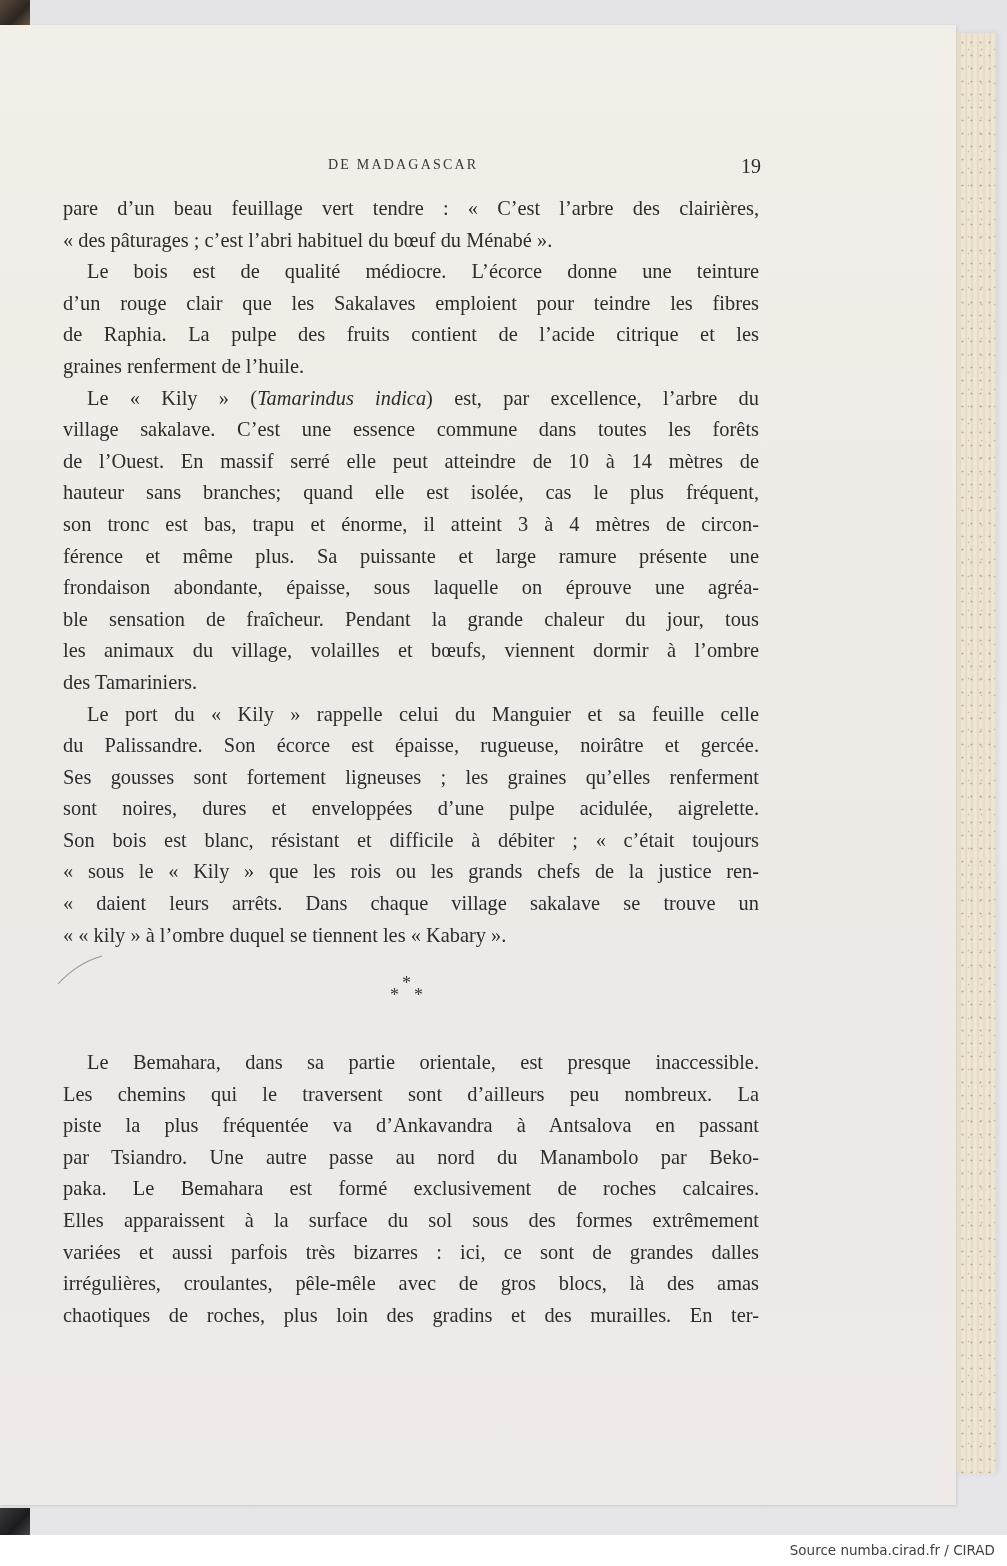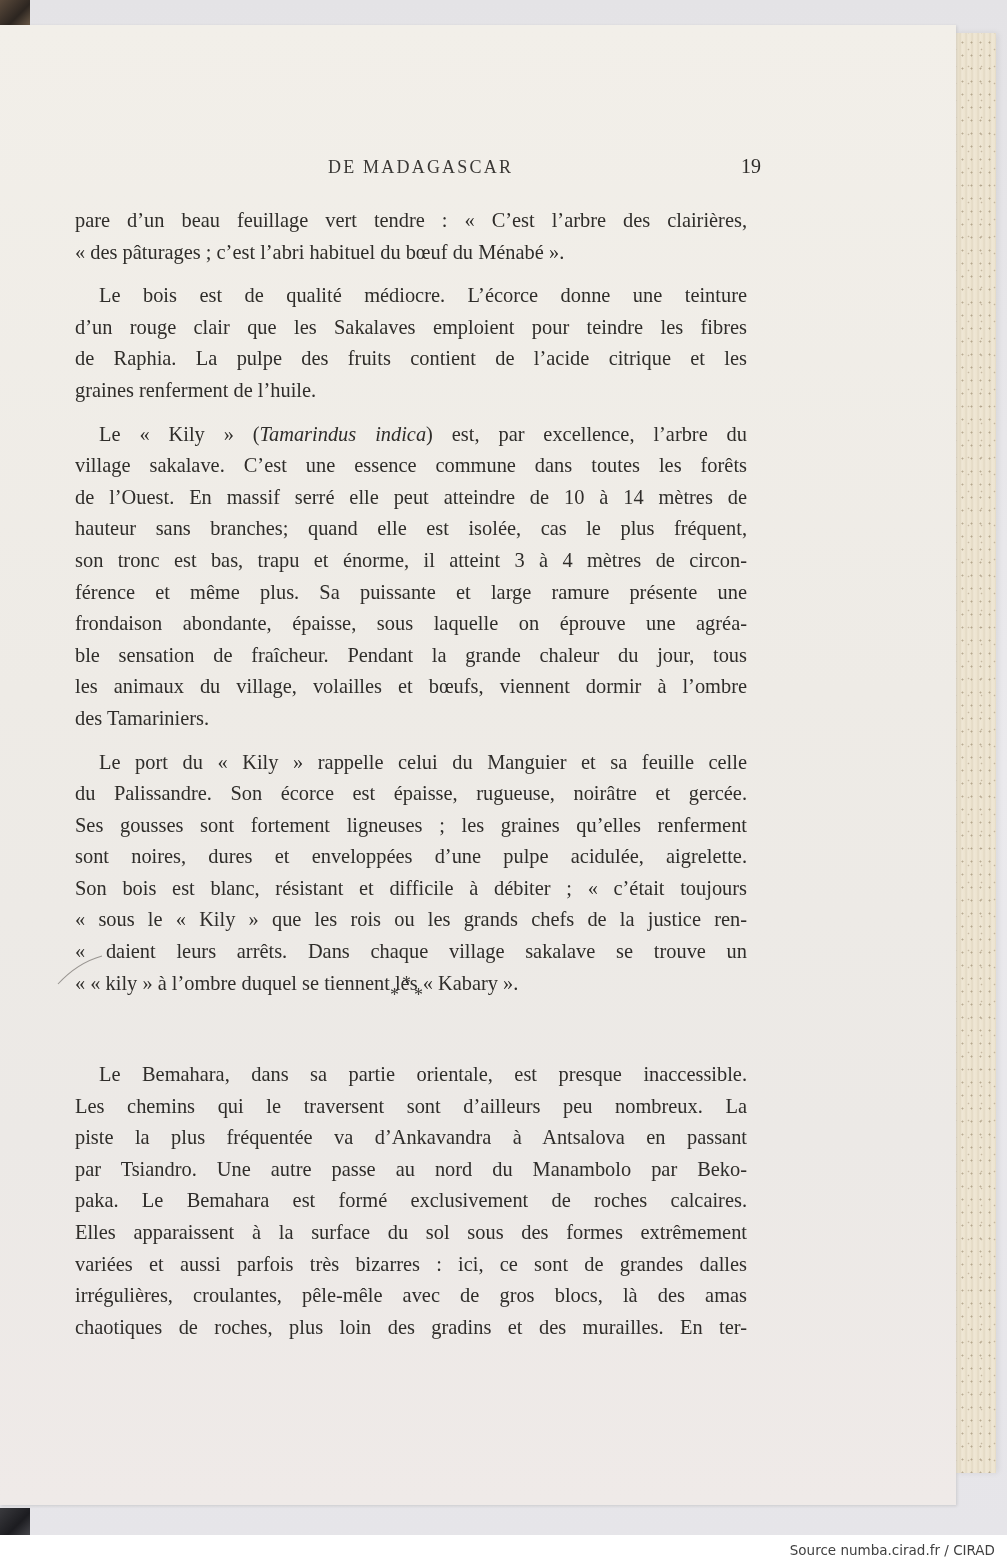--- a/index.html
+++ b/index.html
@@ -38,32 +38,32 @@
     .page {
       position: absolute; left: 0; top: 25px; width: 956px; height: 1480px;
       background: linear-gradient(180deg, #f2efe9 0%, #eeebe6 45%, #ece9e6 75%, #efeae8 100%);
       box-shadow: 1px 1px 3px rgba(0,0,0,0.12);
     }
     .running-head {
       position: absolute; left: 0; top: 130px; width: 956px; height: 24px;
     }
     .running-title {
       position: absolute; left: 328px; top: 2px;
-      font-size: 18px; letter-spacing: 2.2px; color: #3a3835;
+      font-size: 14px; letter-spacing: 2.2px; color: #3a3835;
     }
     .page-number {
       position: absolute; left: 741px; top: 0px;
       font-size: 20px; color: #2e2c29; text-align: right;
     }
     .body-text {
       position: absolute; left: 63px; top: 168px; width: 696px;
       font-size: 20.4px; line-height: 31.6px; color: #2f2d2a;
       text-align: justify;
     }
-    .body-text p { margin: 12px; text-indent: 0; }
+    .body-text p { margin: 0; text-indent: 0; }
     .body-text .line { display: block; text-align: justify; text-align-last: justify; white-space: nowrap; }
     .body-text .line.last { text-align-last: left; }
     .body-text em { font-style: italic; }
     .pen-mark {
       position: absolute; left: 56px; top: 928px; width: 48px; height: 34px;
     }
     .asterism {
       position: absolute; left: 388px; top: 948px; width: 40px; height: 40px;
       font-size: 18px; color: #3a3835;
     }

